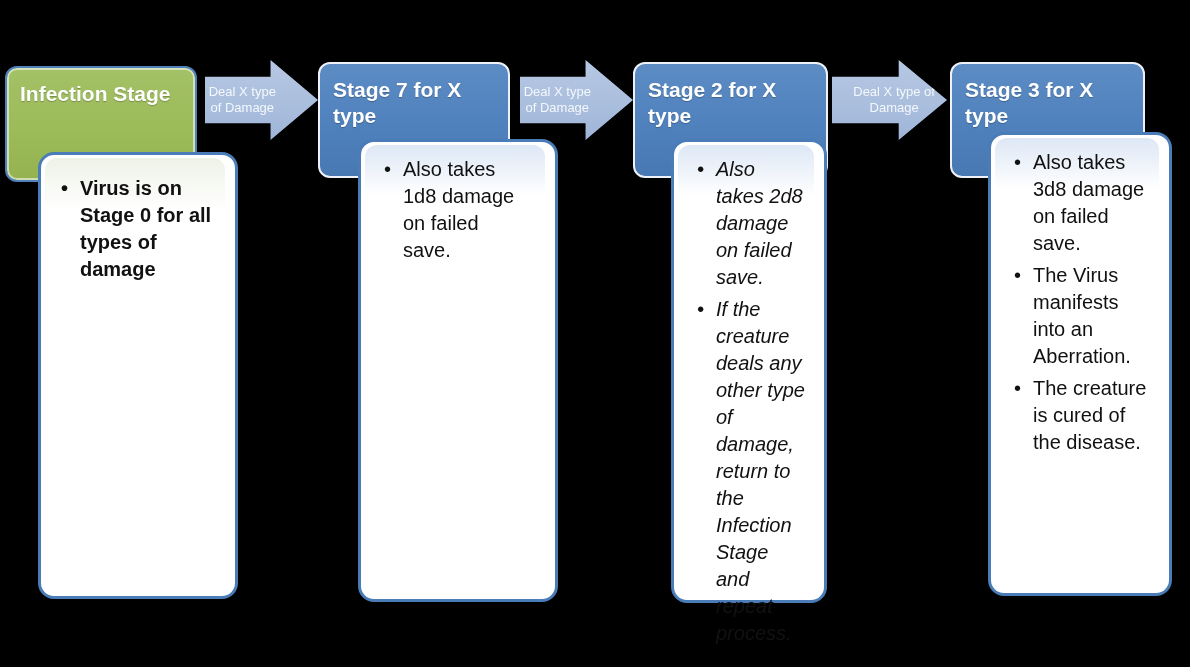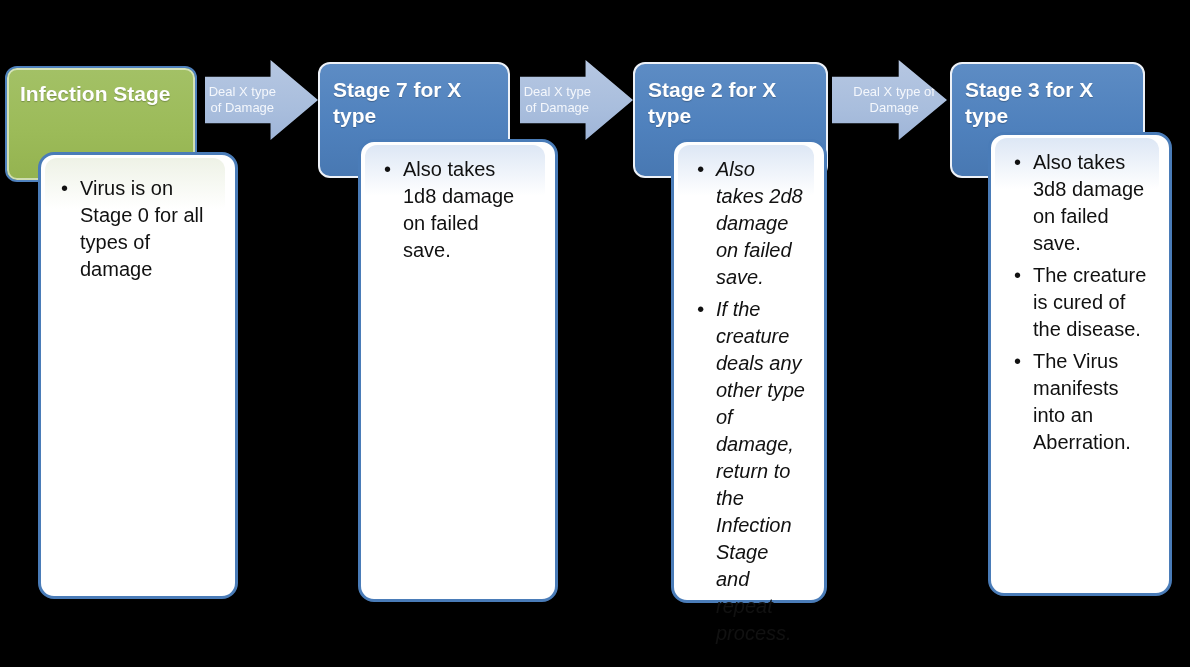--- a/index.html
+++ b/index.html
@@ -66,21 +66,21 @@
   #body-3 { left: 988px; top: 132px; width: 184px; height: 464px; --strip: #dde7f5; }
 
   .bullet-list {
     position: relative;
     list-style: none;
     margin: 0;
     color: #111111;
     font-size: 20px;
     line-height: 27px;
   }
-  #body-0 .bullet-list { padding: 20px 16px 0 39px; }
+  #body-0 .bullet-list { padding: 20px 16px 0 39px; font-weight: bold; }
   #body-1 .bullet-list { padding: 14px 34px 0 42px; }
   #body-2 .bullet-list { padding: 14px 18px 0 42px; }
   #body-3 .bullet-list { padding: 14px 20px 0 42px; }
 
   .bullet-list li {
     position: relative;
     margin: 0 0 5px 0;
   }
   .bullet-list li::before {
     content: "\2022";
@@ -165,18 +165,18 @@
   <div class="body-box" id="body-2">
     <ul class="bullet-list">
       <li>Also takes 2d8 damage on failed save.</li>
       <li>If the creature deals any other type of damage, return to the Infection Stage and repeat process.</li>
     </ul>
   </div>
 
   <div class="body-box" id="body-3">
     <ul class="bullet-list">
       <li>Also takes 3d8 damage on failed save.</li>
+      <li>The Virus manifests into an Aberration.</li>
       <li>The creature is cured of the disease.</li>
-      <li>The Virus manifests into an Aberration.</li>
     </ul>
   </div>
 
 </div>
 
 </body></html>

